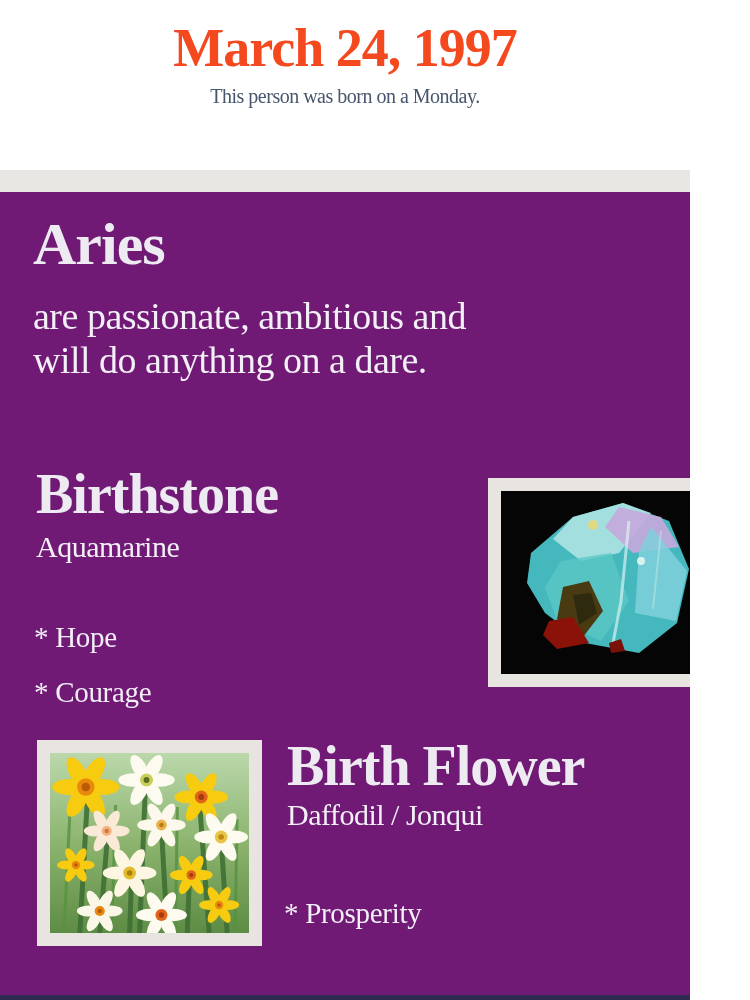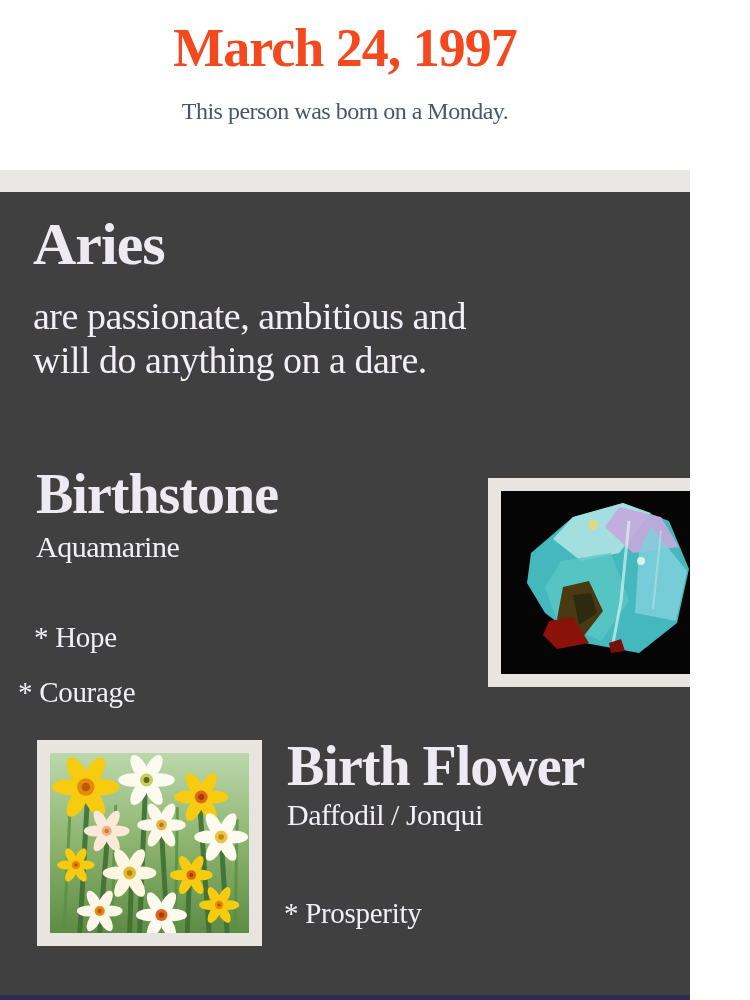--- a/index.html
+++ b/index.html
@@ -22,41 +22,41 @@
     line-height: 1.05;
   }
   .site-summary {
     font-size: 31px;
     letter-spacing: -0.5px;
     color: #1C1C22;
     margin-top: 8px;
     line-height: 1.05;
   }
   .weekday-note {
-    font-size: 24px;
+    font-size: 20px;
     letter-spacing: -0.5px;
     color: #47566C;
-    margin-top: 22px;
+    margin-top: 9px;
     line-height: 1.05;
   }
 
   
   .divider-strip {
     position: absolute;
     top: 170px; left: 0;
     width: 750px; height: 22px;
     background: #E9E7E4;
   }
 
   
   .main {
     position: absolute;
     top: 192px; left: 0;
     width: 750px; height: 803px;
-    background: #404040;
+    background: #701a75;
     color: #F1EEF6;
   }
   .main .abs { position: absolute; }
 
   .zodiac-sign {
     left: 33px; top: 22px;
     font-size: 60px; font-weight: bold;
     letter-spacing: -1px;
     color: #EDEAF2;
     line-height: 1.0;
@@ -85,21 +85,21 @@
     font-size: 29px;
     letter-spacing: -0.3px;
     color: #F2EFF7;
     line-height: 1.0;
   }
 
   .birthstone-heading { left: 36px; top: 274px; }
   .birthstone-name    { left: 36px; top: 340px; }
   .bs-trait-0 { left: 34px; top: 396px; }
   .bs-trait-1 { left: 34px; top: 431px; }
-  .bs-trait-2 { left: 18px; top: 486px; }
+  .bs-trait-2 { left: 34px; top: 486px; }
 
   .flower-heading { left: 287px; top: 546px; }
   .flower-name    { left: 287px; top: 608px; }
   .fl-trait-0 { left: 284px; top: 662px; }
   .fl-trait-1 { left: 284px; top: 707px; }
 
   
   .photo-frame {
     position: absolute;
     background: #E8E5E0;

